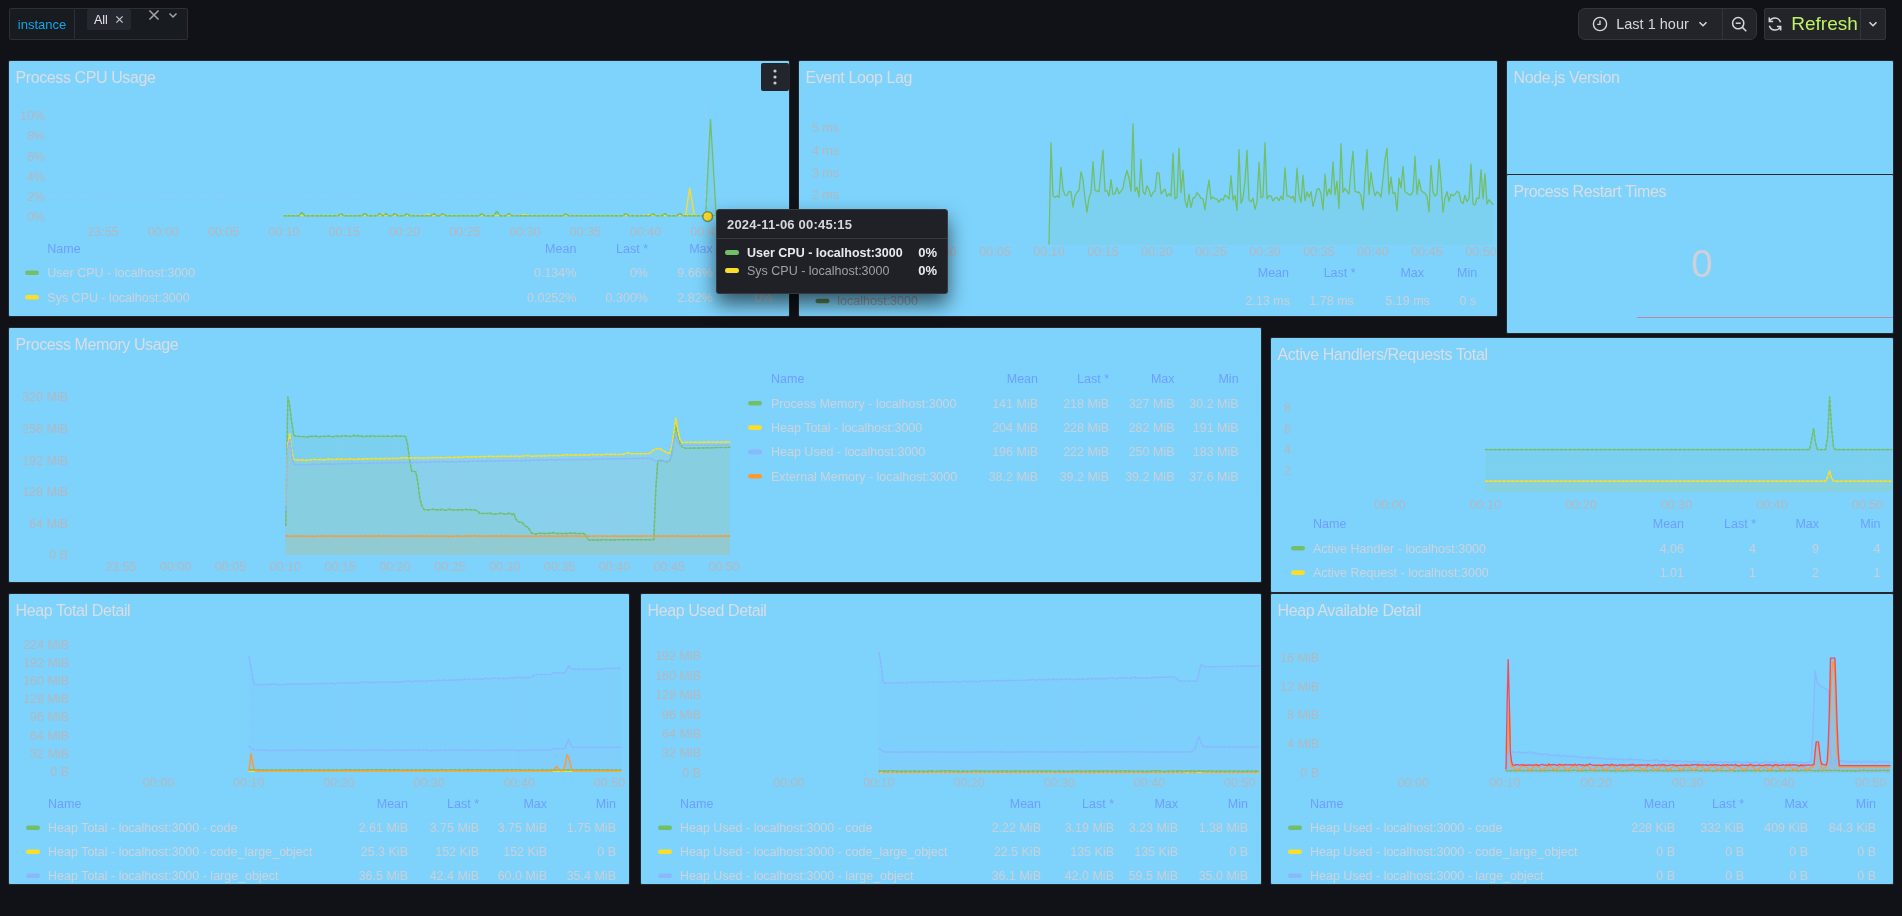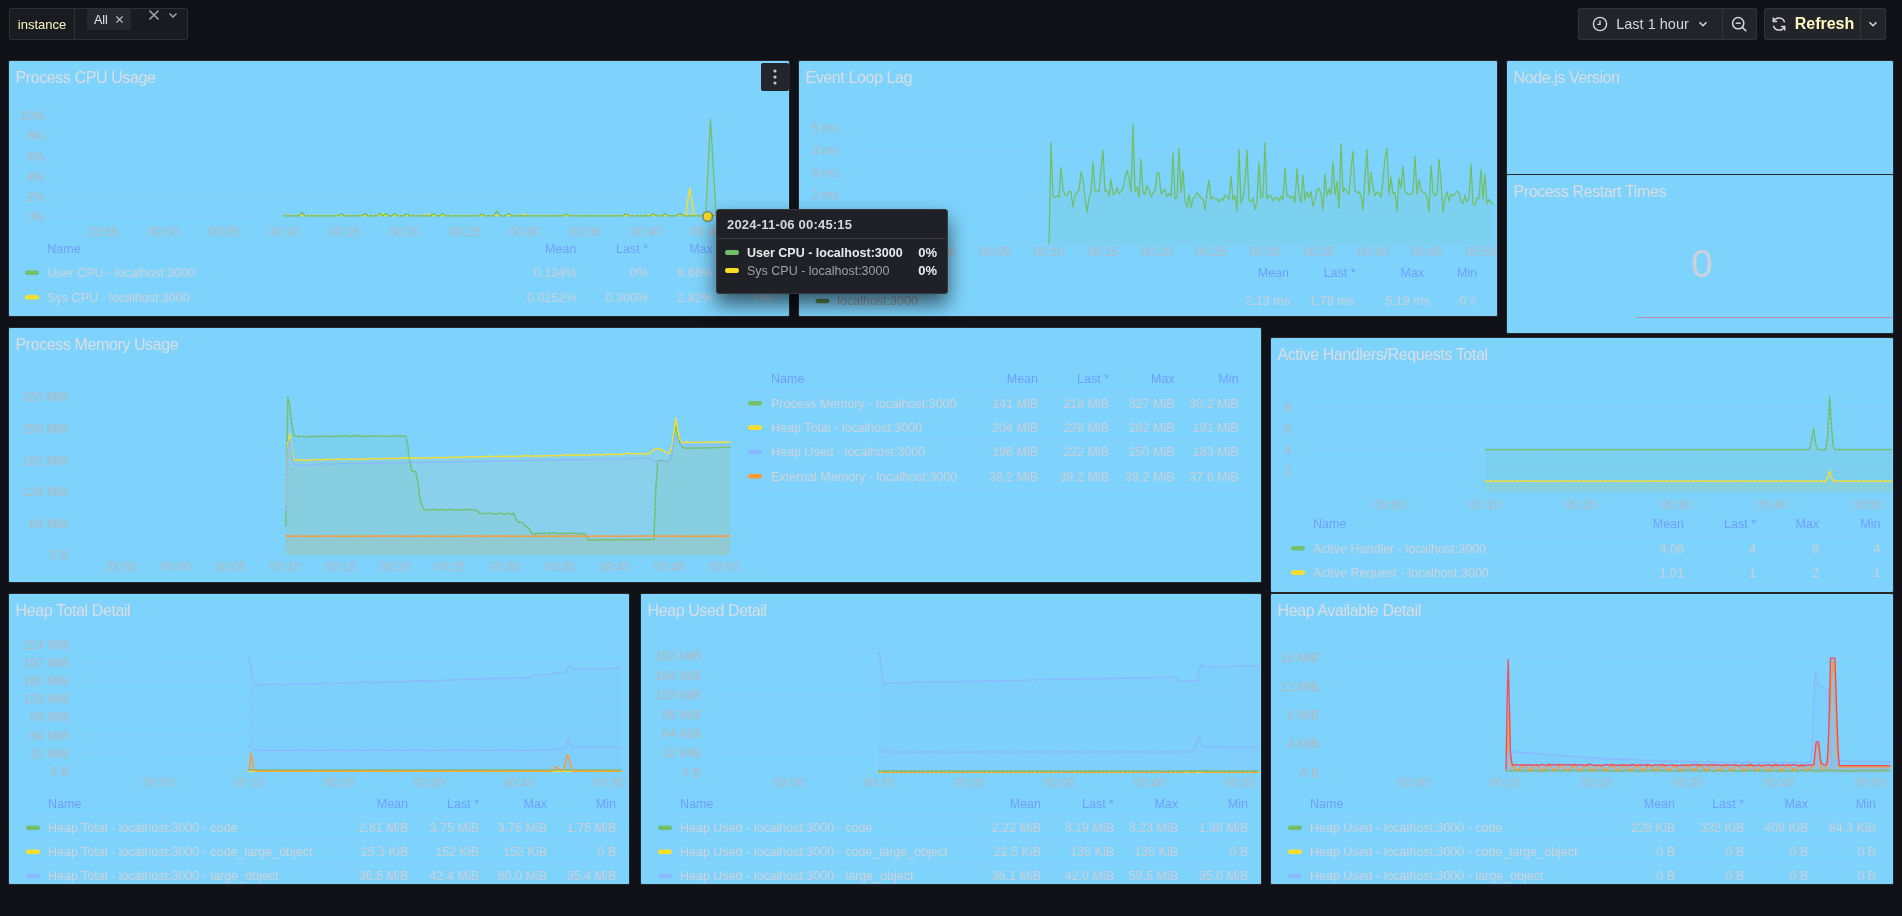--- a/index.html
+++ b/index.html
@@ -1,53 +1,53 @@
 <!DOCTYPE html>
 <html><head><meta charset="utf-8">
 <style>
 html,body{margin:0;padding:0;background:#111217;width:1902px;height:916px;overflow:hidden}
 *{box-sizing:border-box;font-family:"Liberation Sans",sans-serif}
 .panel{position:absolute;background:#7dd3fc;border:1px solid #25272c;border-radius:2px}
 svg text{font-family:"Liberation Sans",sans-serif}
 </style></head>
 <body>
 <div style="position:absolute;left:9px;top:8px;height:32px;display:flex">
-    <div style="border:1px solid #2e3036;background:#181b1f;border-radius:2px 0 0 2px;display:flex;align-items:center;padding:0 13px;color:#fef9c3;font-size:13px;font-weight:500;width:66px;justify-content:center">instance</div>
+    <div style="border:1px solid #2e3036;background:#181b1f;border-radius:2px 0 0 2px;display:flex;align-items:center;padding:0 13px;color:#0ea5e9;font-size:13px;font-weight:500;width:66px;justify-content:center">instance</div>
     <div style="border:1px solid #2e3036;border-left:none;background:#181b1f;border-radius:0 2px 2px 0;display:flex;align-items:flex-start;padding:0 8px;width:113px">
       <span style="background:#26282f;border-radius:2px;padding:3.5px 7px;margin-left:4px;color:#e6e7eb;font-size:12.5px;font-weight:500;display:inline-flex;align-items:center;gap:7px">All<svg width="9" height="9" viewBox="0 0 10 10">
           <path d="M1.5 1.5 L8.5 8.5 M8.5 1.5 L1.5 8.5" stroke="#c3c5cc" stroke-width="1.4"></path>
         </svg></span>
       <span style="margin-left:auto;display:inline-flex;align-items:center;gap:7px">
         <svg width="12" height="12" viewBox="0 0 10 10">
           <path d="M1.2 1.2 L8.8 8.8 M8.8 1.2 L1.2 8.8" stroke="#a2a4ab" stroke-width="1.3"></path>
         </svg>
         <svg width="12" height="12" viewBox="0 0 12 12">
           <path d="M2.5 4.5 L6 8 L9.5 4.5" stroke="#a2a4ab" stroke-width="1.5" fill="none"></path>
         </svg>
       </span>
     </div>
   </div>
-<div style="position:absolute;left:1578px;top:8px;height:32px;display:flex;border:1px solid #33353b;border-radius:2px;background:#22242a">
+<div style="position:absolute;left:1578px;top:8px;height:32px;display:flex;border:1px solid #33353b;border-radius:7px;background:#22242a">
     <div style="display:flex;align-items:center;justify-content:center;gap:8px;width:143px;color:#d5d6dc;font-size:14.5px;font-weight:500"><svg width="16" height="16" viewBox="0 0 16 16" fill="none">
         <circle cx="8" cy="8" r="6.6" stroke="#d5d6dc" stroke-width="1.4"></circle>
         <path d="M8 4.4 V8.4 H5.2" stroke="#d5d6dc" stroke-width="1.4"></path>
       </svg>Last 1 hour<svg width="12" height="12" viewBox="0 0 12 12">
         <path d="M2.5 4.2 L6 7.7 L9.5 4.2" stroke="#d5d6dc" stroke-width="1.6" fill="none"></path>
       </svg></div>
     <div style="width:1px;background:#33353b"></div>
     <div style="display:flex;align-items:center;justify-content:center;width:33px">
       <svg width="17" height="17" viewBox="0 0 17 17" fill="none">
         <circle cx="7.2" cy="7.2" r="5.6" stroke="#d5d6dc" stroke-width="1.5"></circle>
         <path d="M11.4 11.4 L15.3 15.3" stroke="#d5d6dc" stroke-width="1.5"></path>
         <path d="M4.7 7.2 H9.7" stroke="#d5d6dc" stroke-width="1.5"></path>
       </svg>
     </div>
   </div>
 <div style="position:absolute;left:1764px;top:8px;height:32px;display:flex;border:1px solid #33353b;border-radius:2px;background:#22242a">
-    <div style="display:flex;align-items:center;justify-content:center;gap:8px;width:95px;color:#fef9c3;font-size:16px;font-weight:700"><svg width="16" height="16" viewBox="0 0 16 16" fill="none">
+    <div style="display:flex;align-items:center;justify-content:center;gap:8px;width:95px;color:#bef264;font-size:19px;font-weight:400"><svg width="16" height="16" viewBox="0 0 16 16" fill="none">
         <path d="M13.6 6.3 A6 6 0 0 0 2.5 5.2 M2.4 9.7 A6 6 0 0 0 13.5 10.8" stroke="#d5d6dc" stroke-width="1.5"></path>
         <path d="M2.3 1.6 V5.4 H6.1" stroke="#d5d6dc" stroke-width="1.5" fill="none"></path>
         <path d="M13.7 14.4 V10.6 H9.9" stroke="#d5d6dc" stroke-width="1.5" fill="none"></path>
       </svg>Refresh</div>
     <div style="width:1px;background:#33353b"></div>
     <div style="display:flex;align-items:center;justify-content:center;width:24px">
       <svg width="12" height="12" viewBox="0 0 12 12">
         <path d="M2.5 4.2 L6 7.7 L9.5 4.2" stroke="#d5d6dc" stroke-width="1.6" fill="none"></path>
       </svg>
     </div>

